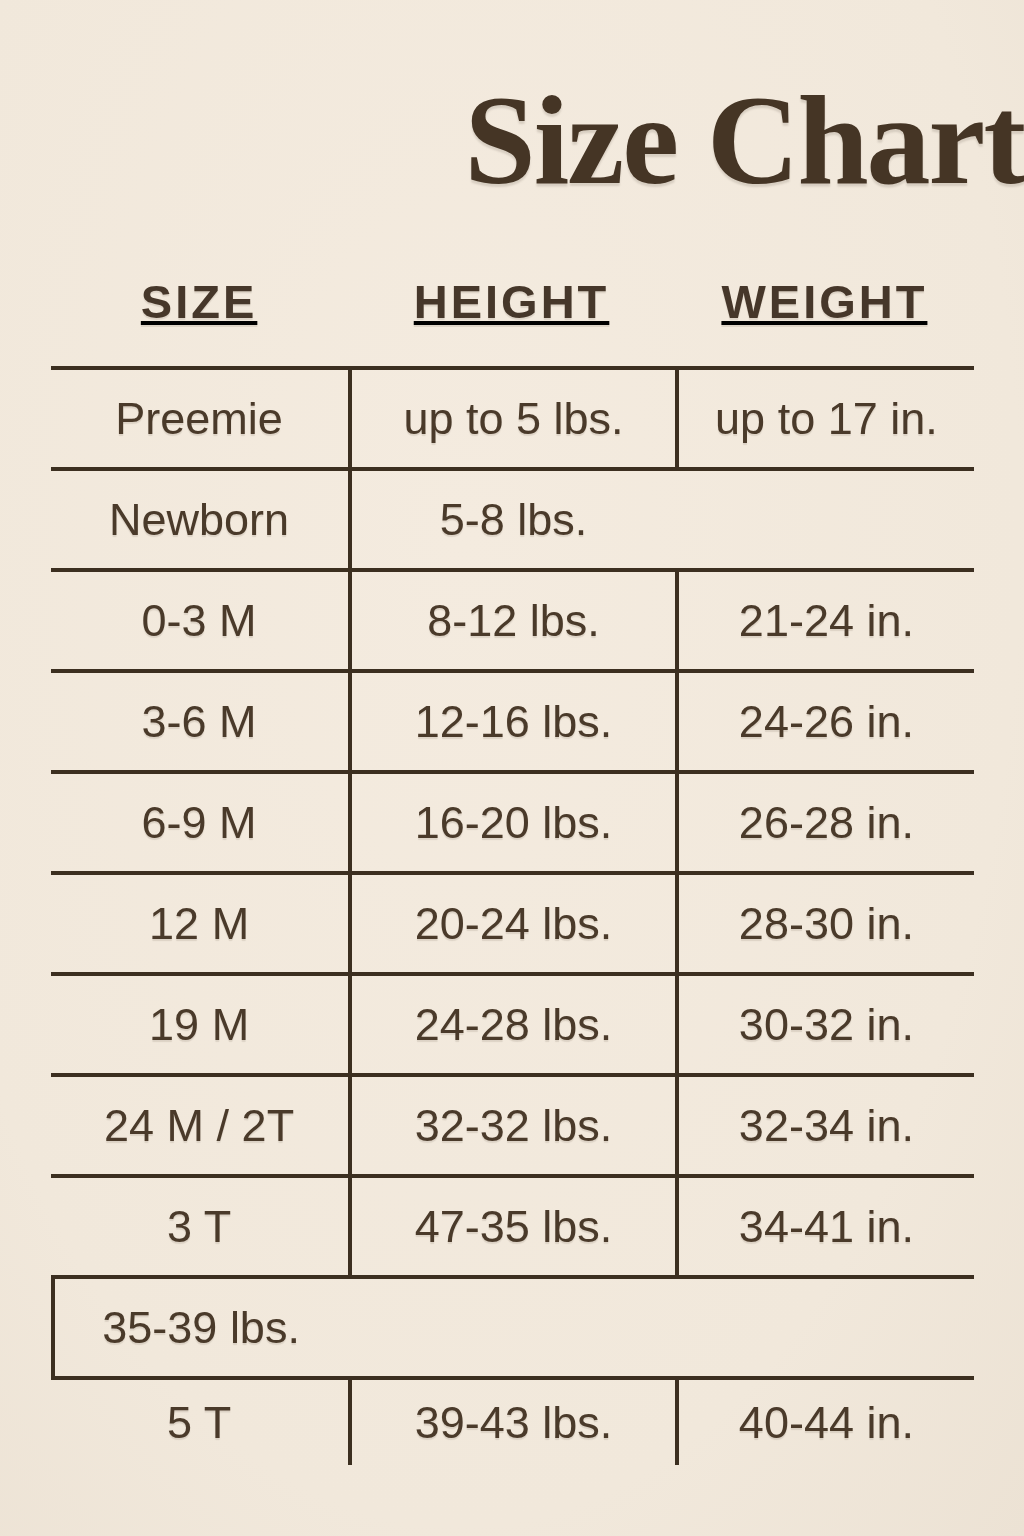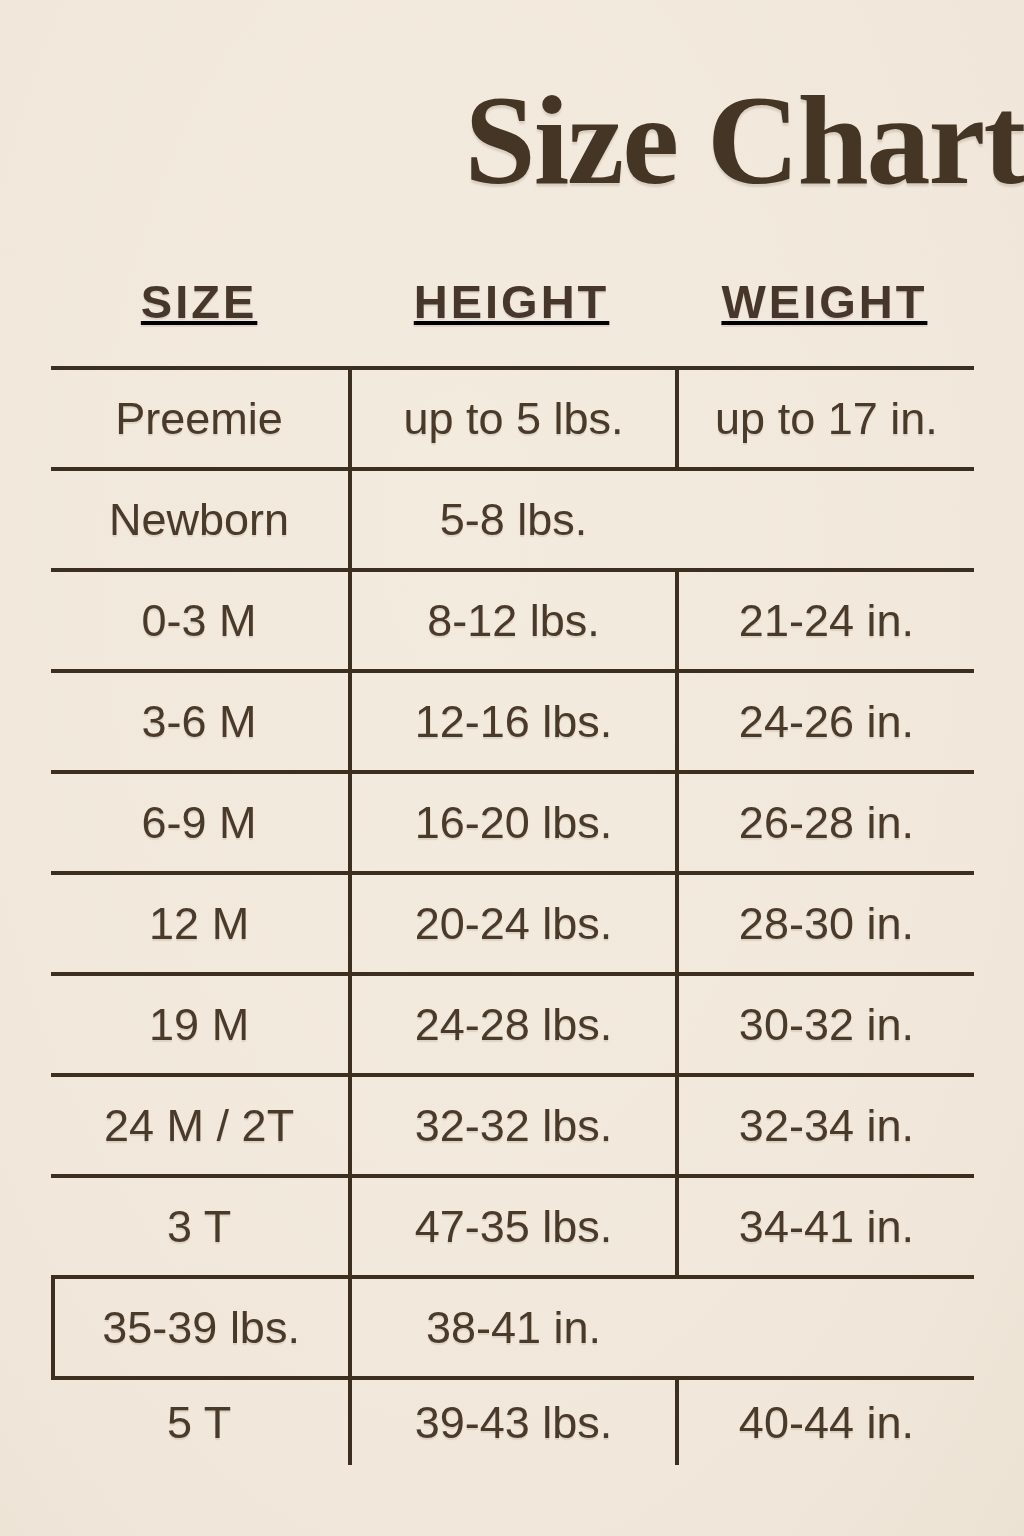--- a/index.html
+++ b/index.html
@@ -126,21 +126,20 @@
     </div>
 
     <div class="tr">
       <div class="td c0">3 T</div>
       <div class="td c1">47-35 lbs.</div>
       <div class="td c2">34-41 in.</div>
     </div>
 
     <div class="tr">
       <div class="td c1">35-39 lbs.</div>
-      <div class="td c2">38-41 in.</div>
     </div>
 
     <div class="tr">
       <div class="td c0">5 T</div>
       <div class="td c1">39-43 lbs.</div>
       <div class="td c2">40-44 in.</div>
     </div>
 
   </div>
 </div>

